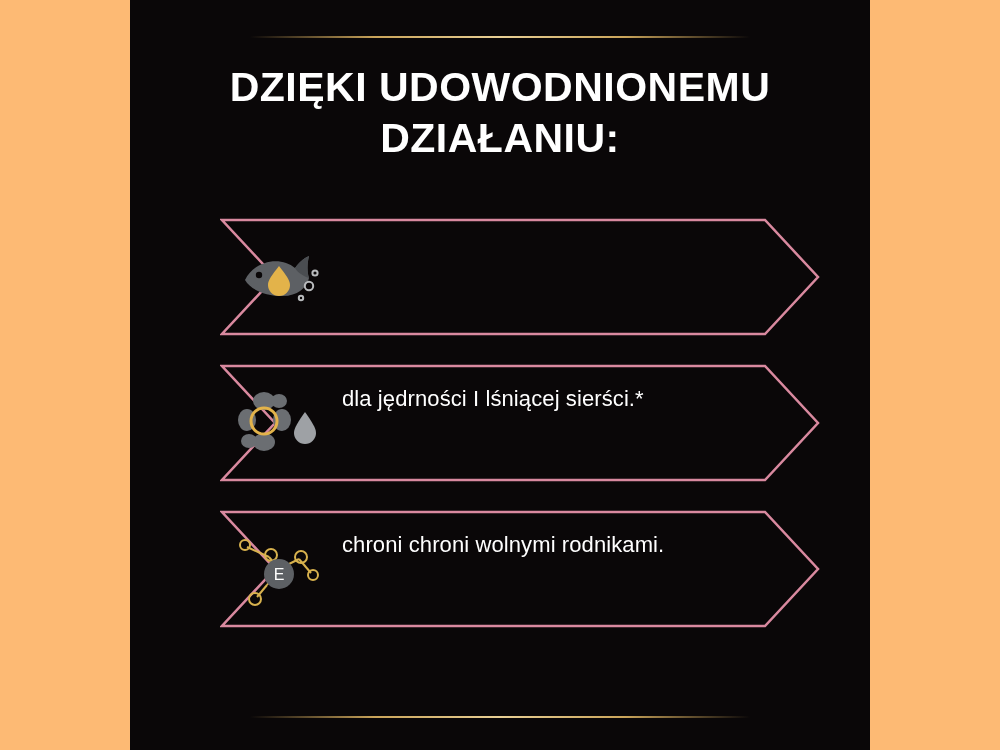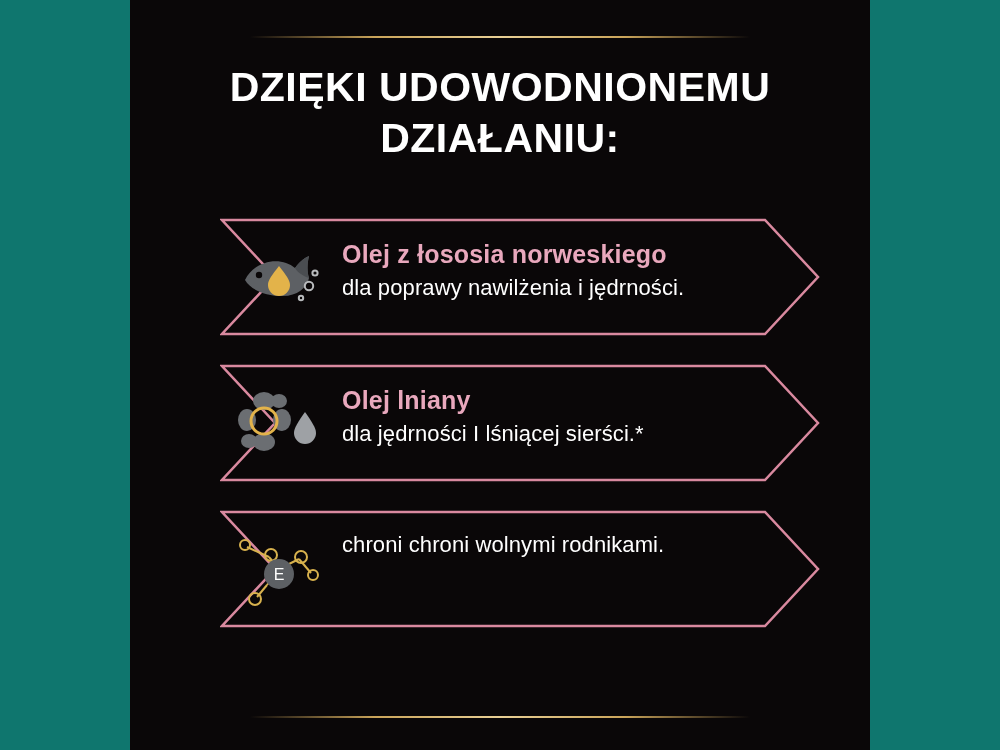--- a/index.html
+++ b/index.html
@@ -10,21 +10,21 @@
   body {
     width: 1000px;
     height: 750px;
     font-family: "Liberation Sans", sans-serif;
     overflow: hidden;
   }
   .stage {
     position: relative;
     width: 1000px;
     height: 750px;
-    background: #0f766e;
+    background: #fdba74;
     text-decoration: underline;
   }
   .panel {
     position: absolute;
     left: 130px;
     top: 0;
     width: 740px;
     height: 750px;
     background: #0a0708;
     overflow: hidden;
@@ -134,24 +134,20 @@
         <div class="icon-box">
           <svg width="86" height="70" viewBox="0 0 86 70" xmlns="http://www.w3.org/2000/svg">
             <path d="M10,38 C20,18 46,14 60,26 C66,18 70,16 74,14 C72,22 72,30 74,36 C72,46 62,54 48,54 C30,54 16,48 10,38 Z" fill="#5d6064"></path>
             <path d="M60,26 C66,18 70,16 74,14 C72,22 72,30 74,36 C68,34 62,30 60,26 Z" fill="#4a4d51"></path>
             <circle cx="24" cy="33" r="3.2" fill="#0a0708"></circle>
             <path d="M44,24 C51,33 55,38 55,43 a11,11 0 0 1 -22,0 c0,-5 4,-10 11,-19 Z" fill="#e3b34a"></path>
             <circle cx="74" cy="44" r="4.2" fill="none" stroke="#b9bbbd" stroke-width="2"></circle>
             <circle cx="80" cy="31" r="2.6" fill="none" stroke="#b9bbbd" stroke-width="2"></circle>
             <circle cx="66" cy="56" r="2.2" fill="none" stroke="#b9bbbd" stroke-width="2"></circle>
           </svg>
-        </div>
-        <div class="text-box">
-          <p class="row-title">Olej z łososia norweskiego</p>
-          <p class="row-sub">dla poprawy nawilżenia i jędrności.</p>
         </div>
       </div>
 
       <div class="row">
         <div class="chev-wrap">
           <svg class="chev-svg" width="600" height="118" viewBox="0 0 600 118" xmlns="http://www.w3.org/2000/svg">
             <path d="M2,2 H545 L598,59 L545,116 H2 L55,59 Z" fill="none" stroke="#d9899f" stroke-width="2.5"></path>
           </svg>
         </div>
         <div class="icon-box">
@@ -162,21 +158,20 @@
               <ellipse cx="29" cy="58" rx="11" ry="9"></ellipse>
               <ellipse cx="47" cy="36" rx="9" ry="11"></ellipse>
               <ellipse cx="44" cy="17" rx="8" ry="7"></ellipse>
               <ellipse cx="14" cy="57" rx="8" ry="7"></ellipse>
             </g>
             <circle cx="29" cy="37" r="13" fill="none" stroke="#e3b34a" stroke-width="3"></circle>
             <path d="M70,28 C77,38 81,44 81,49 a11,11 0 0 1 -22,0 c0,-5 4,-11 11,-21 Z" fill="#9ea1a5"></path>
           </svg>
         </div>
         <div class="text-box">
-          <p class="row-title">Olej lniany</p>
           <p class="row-sub">dla jędrności I lśniącej sierści.*</p>
         </div>
       </div>
 
       <div class="row">
         <div class="chev-wrap">
           <svg class="chev-svg" width="600" height="118" viewBox="0 0 600 118" xmlns="http://www.w3.org/2000/svg">
             <path d="M2,2 H545 L598,59 L545,116 H2 L55,59 Z" fill="none" stroke="#d9899f" stroke-width="2.5"></path>
           </svg>
         </div>

